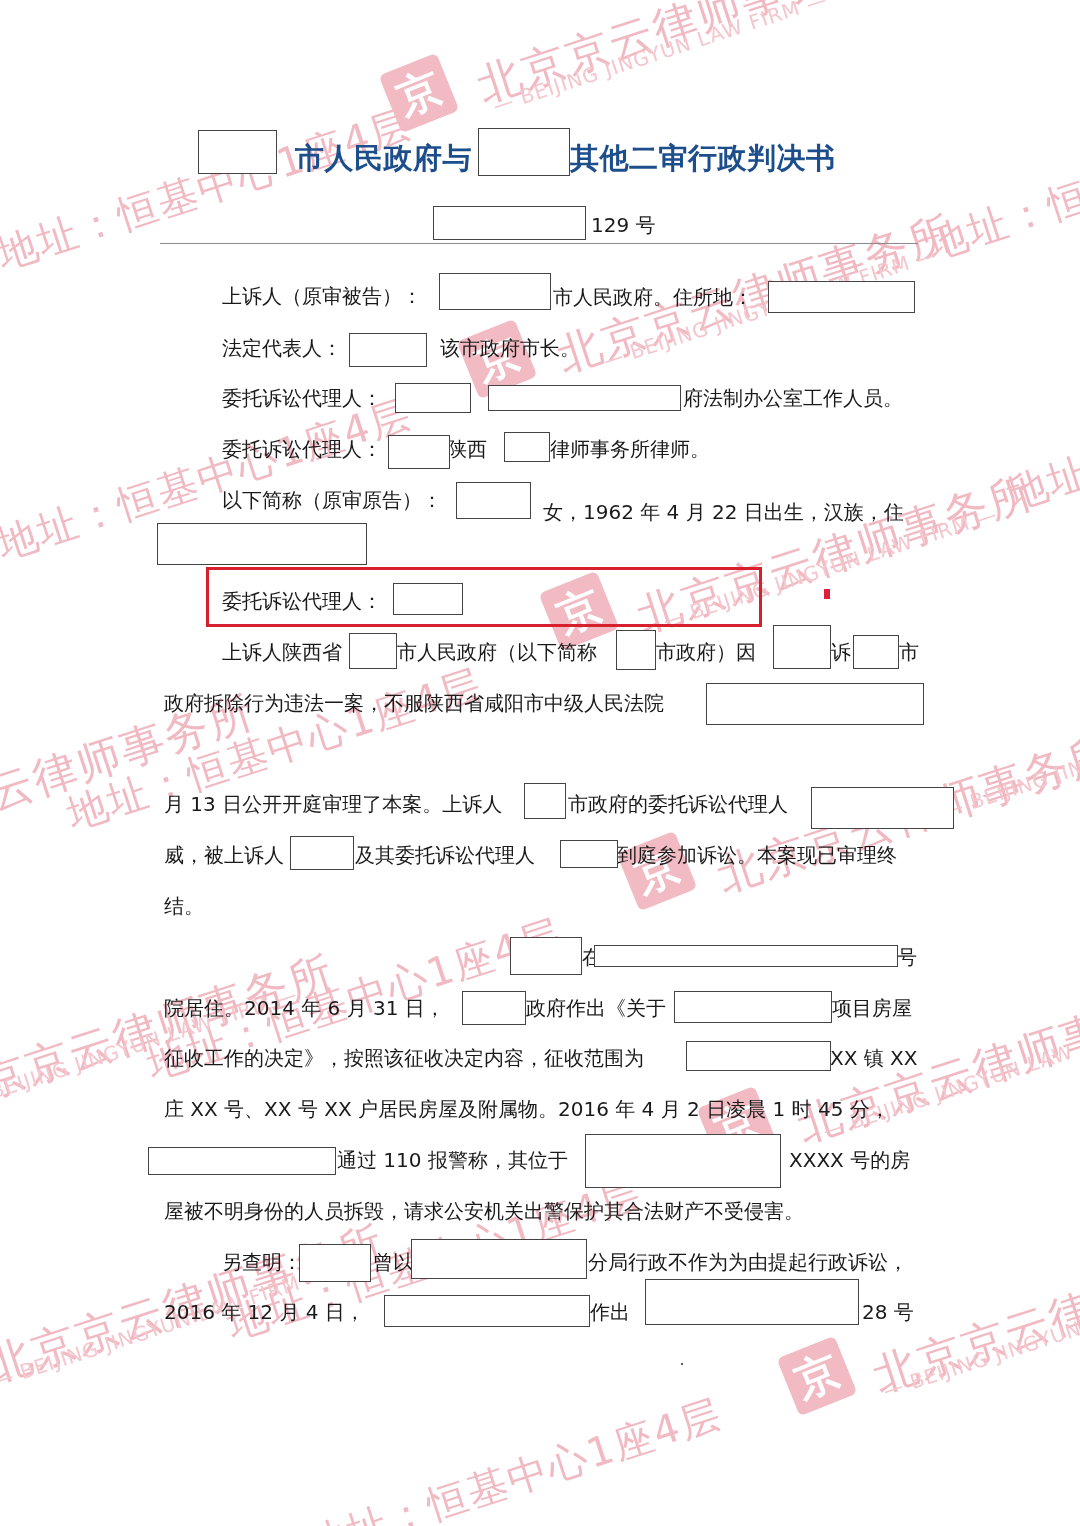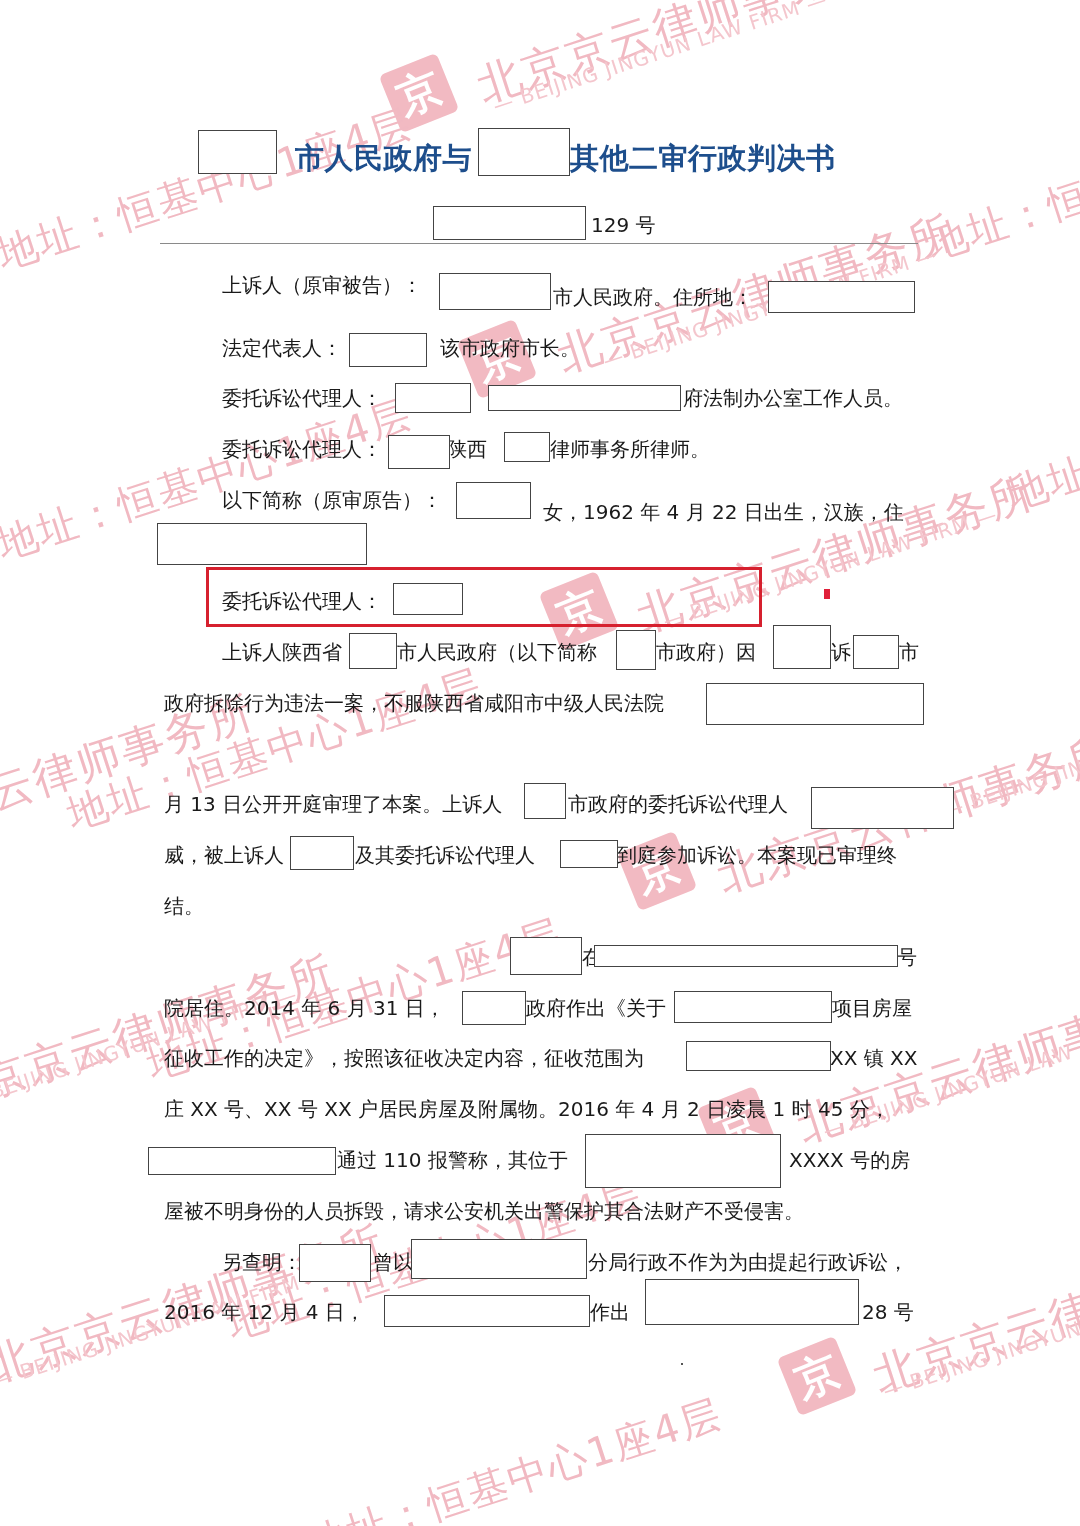--- a/index.html
+++ b/index.html
@@ -86,21 +86,21 @@
 
   <div class="title" style="left:284px;top:140px;margin-left:11px;">市人民政府与</div>
   <div class="title" style="left:570px;top:140px;">其他二审行政判决书</div>
   <div class="redact" style="left:198px;top:130px;width:79px;height:44px;"></div>
   <div class="redact" style="left:478px;top:128px;width:92px;height:48px;"></div>
 
   <div class="redact" style="left:433px;top:206px;width:153px;height:34px;"></div>
   <div class="line" style="left:591px;top:212px;">129 号</div>
   <div class="hr"></div>
 
-  <div class="line" style="left:222px;top:272px;">上诉人（原审被告）：</div>
+  <div class="line" style="left:222px;top:283px;">上诉人（原审被告）：</div>
   <div class="redact" style="left:439px;top:273px;width:112px;height:37px;"></div>
   <div class="line" style="left:553px;top:284px;">市人民政府。住所地：</div>
   <div class="redact" style="left:768px;top:281px;width:147px;height:32px;"></div>
 
   <div class="line" style="left:222px;top:335px;">法定代表人：</div>
   <div class="redact" style="left:349px;top:333px;width:78px;height:34px;"></div>
   <div class="line" style="left:440px;top:335px;">该市政府市长。</div>
 
   <div class="line" style="left:222px;top:385px;">委托诉讼代理人：</div>
   <div class="redact" style="left:395px;top:383px;width:76px;height:30px;"></div>

